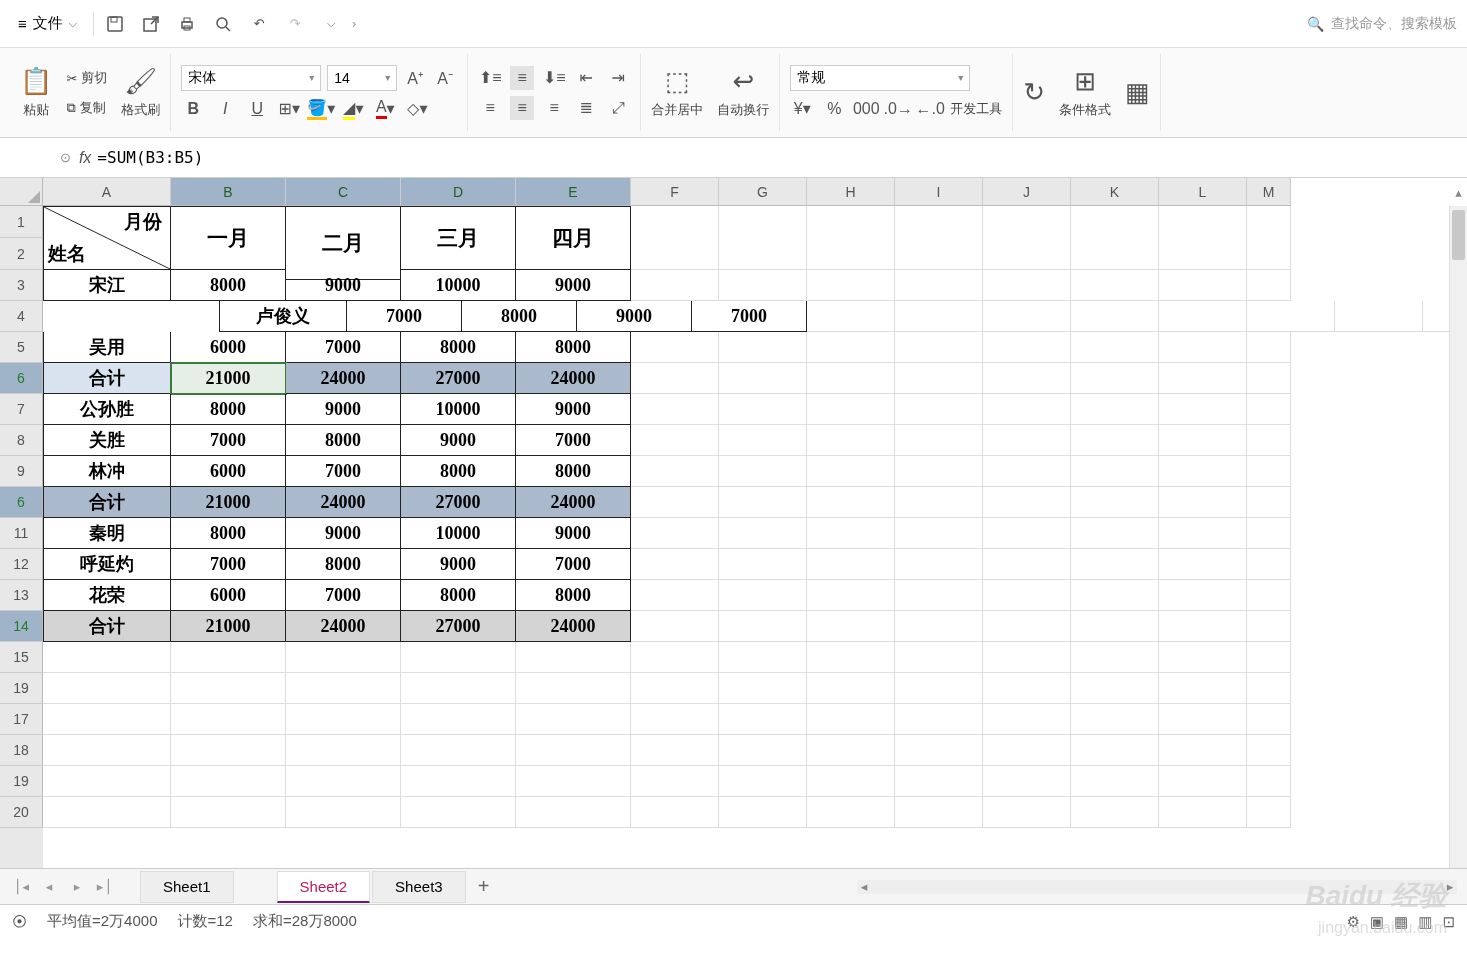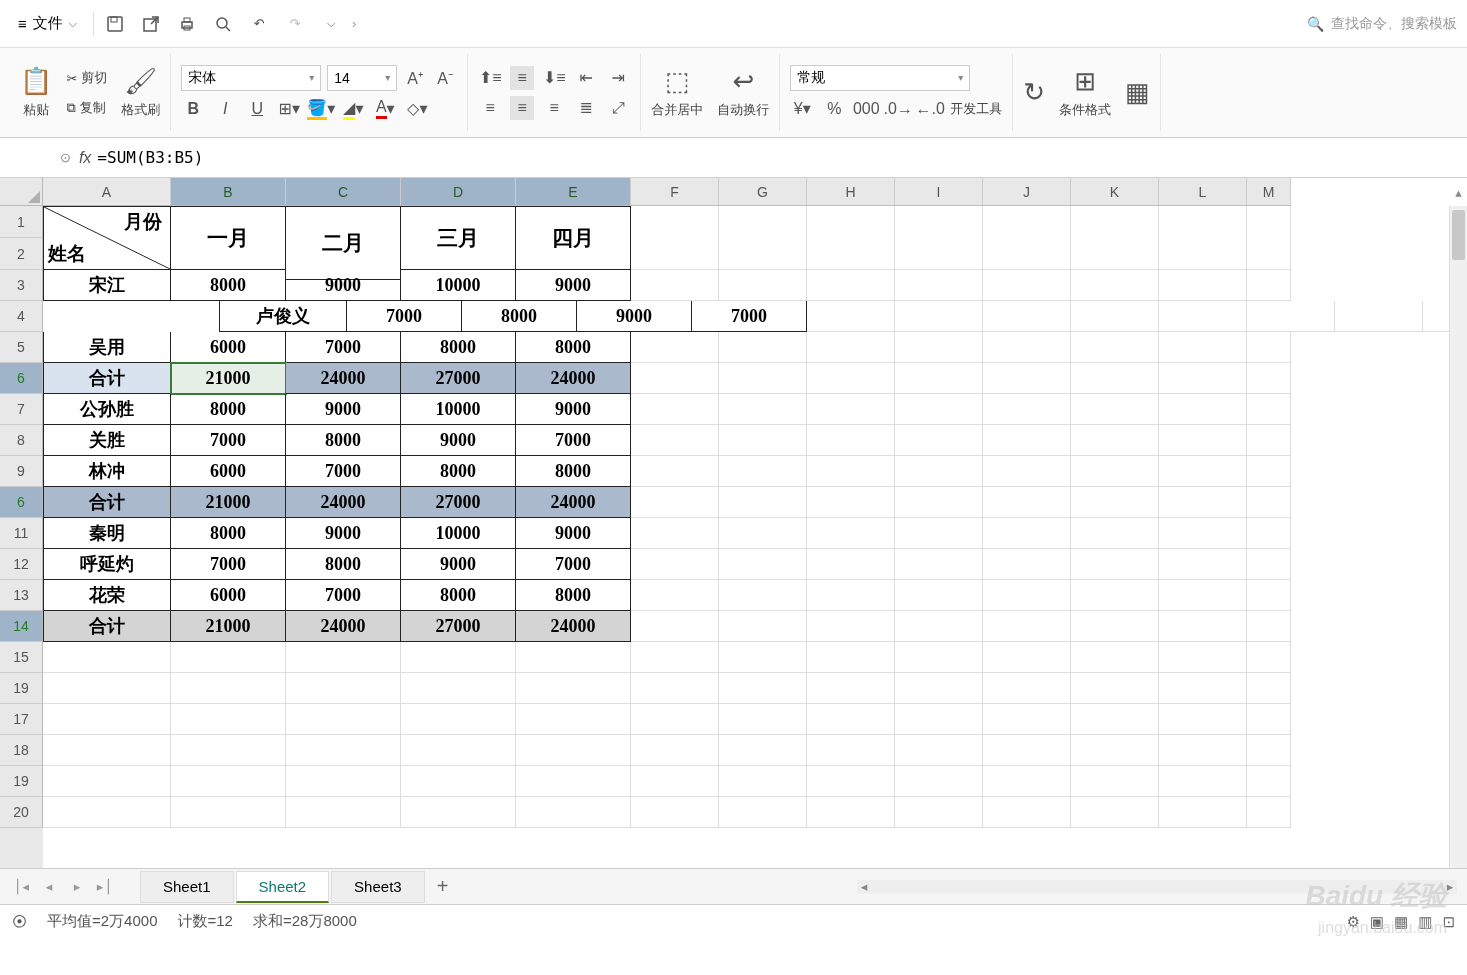--- a/index.html
+++ b/index.html
@@ -72,21 +72,21 @@
 
 .vscroll { position: absolute; right: 0; top: 28px; width: 18px; bottom: 0; background: #f0f0f0; border-left: 1px solid #ddd; }
 .vscroll .thumb { position: absolute; top: 4px; left: 2px; right: 2px; height: 50px; background: #c8c8c8; border-radius: 2px; }
 .vscroll .up { position: absolute; top: -28px; left: 0; right: 0; height: 28px; display:flex;align-items:center;justify-content:center;color:#888;}
 
 
 .sheet-bar { height: 36px; display: flex; align-items: center; border-top: 1px solid #ccc; background: #f5f5f5; padding: 0 10px; gap: 4px; position: relative; }
 .nav-btns { display: flex; gap: 6px; color: #999; }
 .nav-btn { width: 22px; height: 22px; display: flex; align-items: center; justify-content: center; cursor: pointer; }
 .sheet-tab { padding: 6px 22px; background: #eee; border: 1px solid #ddd; font-size: 15px; cursor: pointer; }
-.sheet-tab.active { background: #fff; color: #0f766e; border-bottom: 2px solid #4d7c0f; }
+.sheet-tab.active { background: #fff; color: #be185d; border-bottom: 2px solid #701a75; margin-left: 41px; }
 .add-sheet { width: 28px; height: 28px; display: flex; align-items: center; justify-content: center; font-size: 20px; color: #666; cursor: pointer; }
 .hscroll { position: absolute; right: 10px; width: 600px; height: 14px; background: #eee; }
 .hscroll .tl { position: absolute; left: 0; width: 14px; height: 14px; display:flex;align-items:center;justify-content:center;color:#888;}
 .hscroll .tr { position: absolute; right: 0; width: 14px; height: 14px; display:flex;align-items:center;justify-content:center;color:#888;}
 
 
 .status-bar { height: 34px; display: flex; align-items: center; border-top: 1px solid #ccc; padding: 0 12px; gap: 20px; font-size: 15px; color: #555; }
 .status-right { margin-left: auto; display: flex; gap: 10px; align-items: center; color: #666; }
 
 .watermark { position: absolute; right: 20px; bottom: 60px; color: rgba(200,200,200,0.6); font-size: 28px; font-weight: bold; font-style: italic; pointer-events: none; }

